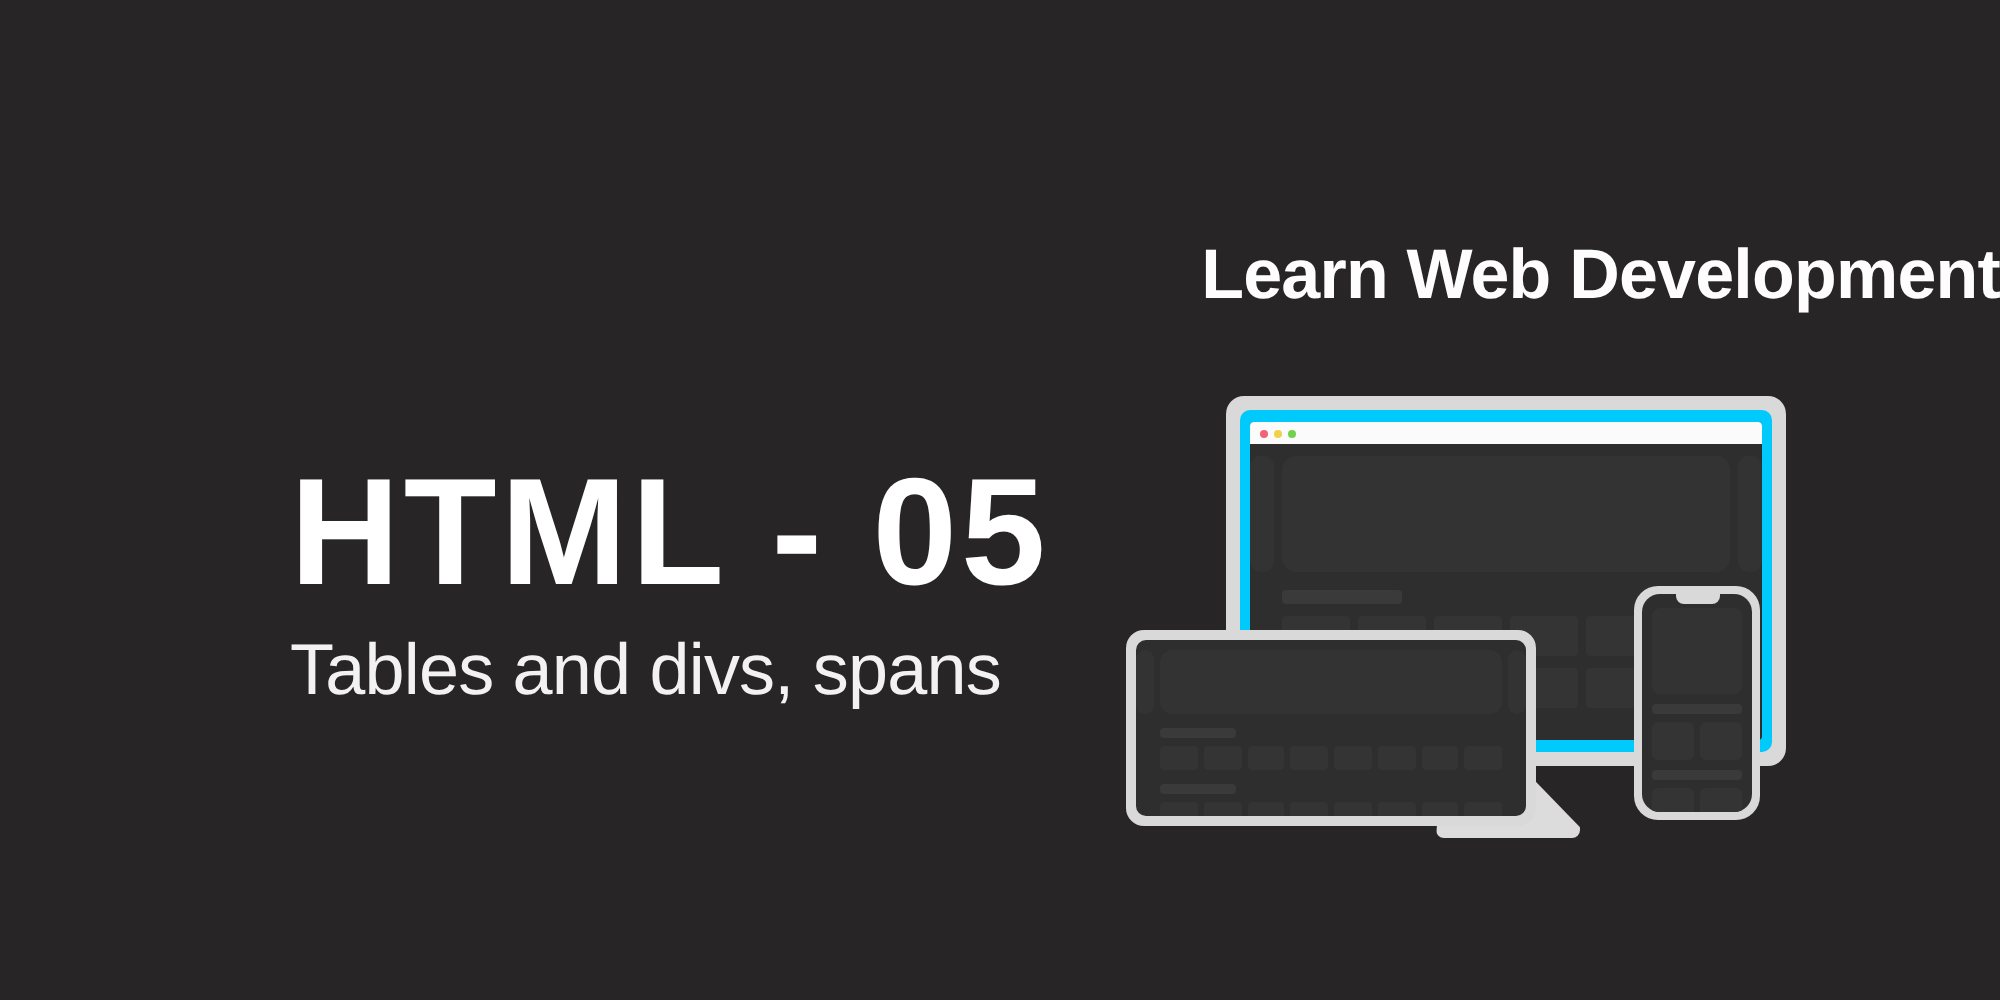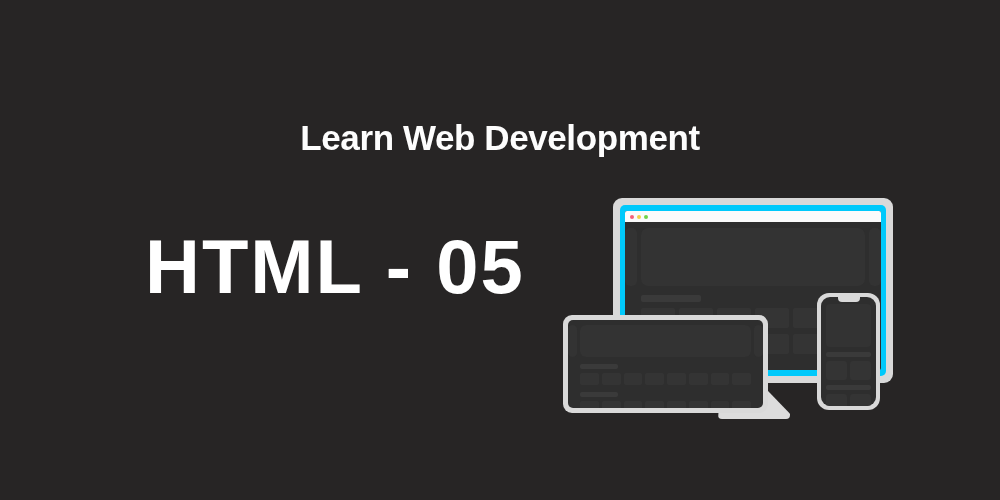--- a/index.html
+++ b/index.html
@@ -17,21 +17,21 @@
     height:500px;
     background:#272525;
     overflow:hidden;
   }
 
   
   .course-title {
     position:absolute;
     left:0; right:0;
     top:118px;
-    text-align:center;
+    text-align:right;
     font-size:35px;
     font-weight:bold;
     color:#fdfdfd;
     letter-spacing:-0.4px;
   }
 
   .text-block {
     position:absolute;
     left:145px;
     top:232px;
@@ -261,20 +261,21 @@
 </style>
 </head>
 <body>
 
 <div class="slide">
 
   <div class="course-title">Learn Web Development</div>
 
   <div class="text-block">
     <div class="lesson-title">HTML - 05</div>
+    <div class="lesson-subtitle">Tables and divs, spans</div>
   </div>
 
   <div class="devices">
 
     <div class="stand">
       <div class="stand-shape"></div>
     </div>
 
     <div class="monitor">
       <div class="monitor-inner">

